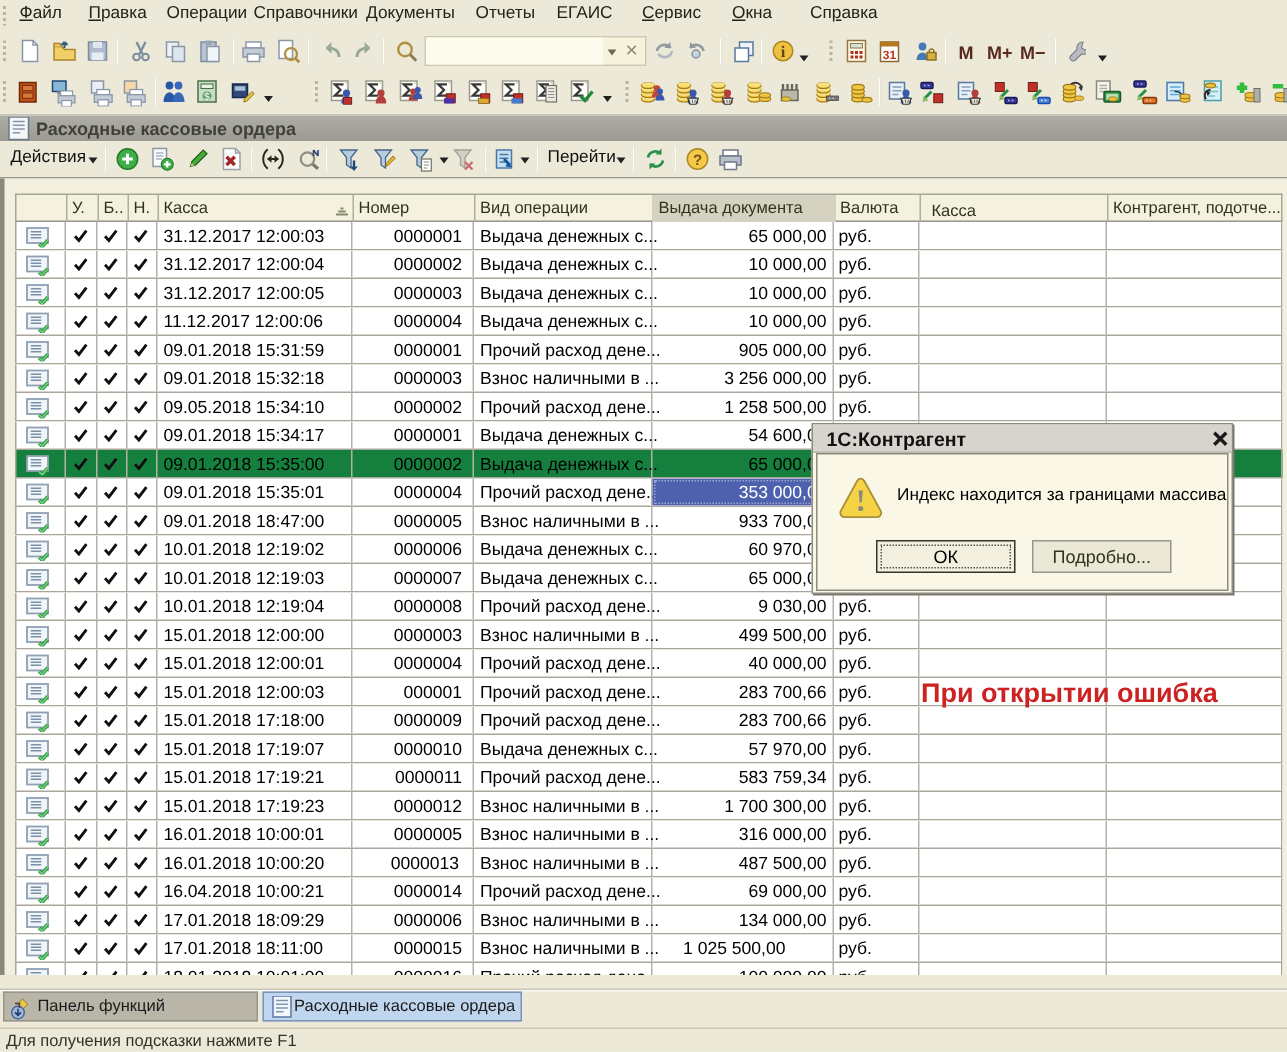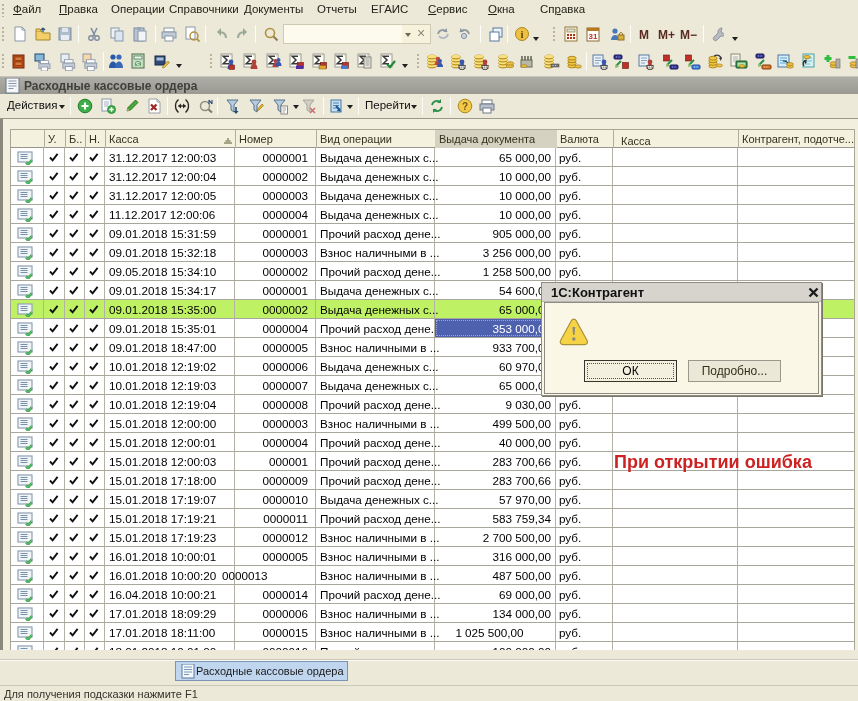--- a/index.html
+++ b/index.html
@@ -998,21 +998,21 @@
         <svg width="10" height="9" viewBox="0 0 10 9" style="position:absolute;">
           <path d="M1 4.5l2.6 2.8L8.6.8" fill="none" stroke="#101010" stroke-width="1.9"></path>
         </svg>
       </span>
 <span class="t11" style="position:absolute;left:99px;top:3px;white-space:nowrap">09.01.2018 15:34:17</span>
 <span class="t11" style="position:absolute;left:224px;top:3px;width:74px;text-align:right">0000001</span>
 <span class="t11" style="position:absolute;left:310px;top:3px;white-space:nowrap">Выдача денежных с...</span>
 <span class="t11" style="position:absolute;left:424px;top:3px;width:117px;text-align:right">54 600,00</span>
 <span class="t11" style="position:absolute;left:549px;top:3px">руб.</span>
 </div>
-<div style="position:absolute;left:10px;top:181px;width:845px;height:19px;background:#bef264;border-bottom:1px solid #a9a79b;overflow:hidden">
+<div style="position:absolute;left:10px;top:181px;width:845px;height:19px;background:#15803d;border-bottom:1px solid #a9a79b;overflow:hidden">
 <div style="position:absolute;left:33px;top:0;width:1px;height:19px;background:#b4b2a4"></div>
 <div style="position:absolute;left:54px;top:0;width:1px;height:19px;background:#b4b2a4"></div>
 <div style="position:absolute;left:74px;top:0;width:1px;height:19px;background:#b4b2a4"></div>
 <div style="position:absolute;left:94px;top:0;width:1px;height:19px;background:#b4b2a4"></div>
 <div style="position:absolute;left:224px;top:0;width:1px;height:19px;background:#b4b2a4"></div>
 <div style="position:absolute;left:305px;top:0;width:1px;height:19px;background:#b4b2a4"></div>
 <div style="position:absolute;left:424px;top:0;width:1px;height:19px;background:#b4b2a4"></div>
 <div style="position:absolute;left:545px;top:0;width:1px;height:19px;background:#b4b2a4"></div>
 <div style="position:absolute;left:602px;top:0;width:1px;height:19px;background:#b4b2a4"></div>
 <div style="position:absolute;left:727px;top:0;width:1px;height:19px;background:#b4b2a4"></div>
@@ -1542,21 +1542,21 @@
         </svg>
       </span>
 <span style="position:absolute;left:79px;top:5px;width:10px;height:9px">
         <svg width="10" height="9" viewBox="0 0 10 9" style="position:absolute;">
           <path d="M1 4.5l2.6 2.8L8.6.8" fill="none" stroke="#101010" stroke-width="1.9"></path>
         </svg>
       </span>
 <span class="t11" style="position:absolute;left:99px;top:3px;white-space:nowrap">15.01.2018 17:19:23</span>
 <span class="t11" style="position:absolute;left:224px;top:3px;width:74px;text-align:right">0000012</span>
 <span class="t11" style="position:absolute;left:310px;top:3px;white-space:nowrap">Взнос наличными в ...</span>
-<span class="t11" style="position:absolute;left:424px;top:3px;width:117px;text-align:right">2 700 500,00</span>
+<span class="t11" style="position:absolute;left:424px;top:3px;width:117px;text-align:right">1 700 300,00</span>
 <span class="t11" style="position:absolute;left:549px;top:3px">руб.</span>
 </div>
 <div style="position:absolute;left:10px;top:428px;width:845px;height:19px;background:#fff;border-bottom:1px solid #a9a79b;overflow:hidden">
 <div style="position:absolute;left:33px;top:0;width:1px;height:19px;background:#b4b2a4"></div>
 <div style="position:absolute;left:54px;top:0;width:1px;height:19px;background:#b4b2a4"></div>
 <div style="position:absolute;left:74px;top:0;width:1px;height:19px;background:#b4b2a4"></div>
 <div style="position:absolute;left:94px;top:0;width:1px;height:19px;background:#b4b2a4"></div>
 <div style="position:absolute;left:224px;top:0;width:1px;height:19px;background:#b4b2a4"></div>
 <div style="position:absolute;left:305px;top:0;width:1px;height:19px;background:#b4b2a4"></div>
 <div style="position:absolute;left:424px;top:0;width:1px;height:19px;background:#b4b2a4"></div>
@@ -1624,21 +1624,21 @@
         <svg width="10" height="9" viewBox="0 0 10 9" style="position:absolute;">
           <path d="M1 4.5l2.6 2.8L8.6.8" fill="none" stroke="#101010" stroke-width="1.9"></path>
         </svg>
       </span>
 <span style="position:absolute;left:79px;top:5px;width:10px;height:9px">
         <svg width="10" height="9" viewBox="0 0 10 9" style="position:absolute;">
           <path d="M1 4.5l2.6 2.8L8.6.8" fill="none" stroke="#101010" stroke-width="1.9"></path>
         </svg>
       </span>
 <span class="t11" style="position:absolute;left:99px;top:3px;white-space:nowrap">16.01.2018 10:00:20</span>
-<span class="t11" style="position:absolute;left:212px;top:3px;width:74px;text-align:left">0000013</span>
+<span class="t11" style="position:absolute;left:222px;top:3px;width:74px;text-align:right">0000013</span>
 <span class="t11" style="position:absolute;left:310px;top:3px;white-space:nowrap">Взнос наличными в ...</span>
 <span class="t11" style="position:absolute;left:424px;top:3px;width:117px;text-align:right">487 500,00</span>
 <span class="t11" style="position:absolute;left:549px;top:3px">руб.</span>
 </div>
 <div style="position:absolute;left:10px;top:466px;width:845px;height:19px;background:#fff;border-bottom:1px solid #a9a79b;overflow:hidden">
 <div style="position:absolute;left:33px;top:0;width:1px;height:19px;background:#b4b2a4"></div>
 <div style="position:absolute;left:54px;top:0;width:1px;height:19px;background:#b4b2a4"></div>
 <div style="position:absolute;left:74px;top:0;width:1px;height:19px;background:#b4b2a4"></div>
 <div style="position:absolute;left:94px;top:0;width:1px;height:19px;background:#b4b2a4"></div>
 <div style="position:absolute;left:224px;top:0;width:1px;height:19px;background:#b4b2a4"></div>
@@ -1815,31 +1815,43 @@
       </svg>
     </span>
 <div style="position:absolute;left:2px;top:19px;width:275px;height:92px;border:1px solid #8e8c80;background:#fbf7e6"></div>
 <span style="position:absolute;left:15px;top:35px;width:33px;height:28px">
       <svg width="33" height="28" viewBox="0 0 33 28" style="position:absolute;">
         <path d="M14.5 2.5a2.6 2.6 0 014.6 0l11 20a2.8 2.8 0 01-2.4 4.2H6a2.8 2.8 0 01-2.4-4.2z" fill="#f6d245" stroke="#a89038" stroke-width="1.2"></path>
         <path d="M15.4 9h2.8l-.7 8h-1.4z" fill="#8a8a80"></path>
         <circle cx="16.8" cy="21" r="1.7" fill="#8a8a80"></circle>
       </svg>
     </span>
+<span style="position:absolute;left:56px;top:41px;font-size:11.5px;color:#000;white-space:nowrap">Индекс находится за границами массива</span>
 <div style="position:absolute;left:42px;top:77px;width:93px;height:22px;background:#f4f0e0;border:1px solid #35352d">
       <div style="position:absolute;left:2px;top:2px;right:2px;bottom:2px;border:1px dotted #55554d"></div>
       <div style="position:absolute;left:0;top:3px;width:100%;text-align:center;font-size:12px;color:#000">ОК</div>
     </div>
 <div style="position:absolute;left:146px;top:77px;width:93px;height:22px;background:#ece8d8;border:1px solid #9a988c">
       <div style="position:absolute;left:0;top:3px;width:100%;text-align:center;font-size:12px;color:#32321e">Подробно...</div>
     </div>
 </div>
 <div style="position:absolute;left:0px;top:650px;width:858px;height:35px;background:#ece9d8">
 <div style="position:absolute;left:0;top:9px;width:858px;height:1px;background:#cac7b6"></div>
 <div style="position:absolute;left:0;top:10px;width:858px;height:1px;background:#fbfaf4"></div>
+<div style="position:absolute;left:2px;top:11px;width:170px;height:20px;background:#b9b6a9;border:1px solid #98968a">
+<span style="position:absolute;left:3px;top:2px;width:16px;height:16px">
+        <svg width="16" height="16" viewBox="0 0 16 16" style="position:absolute;">
+          <path d="M9 2l3.5 3.5L9 9 5.5 5.5z" fill="#e8c74a" stroke="#a8883a" stroke-width=".7"></path>
+          <circle cx="6" cy="11" r="4.2" fill="#9fb6d8" stroke="#48699c"></circle>
+          <path d="M6 8.5v4m-2-1.6l2 2 2-2" stroke="#1c3c74" stroke-width="1.1" fill="none"></path>
+          <path d="M4 5h3v3" fill="none" stroke="#404040" stroke-width=".9"></path>
+        </svg>
+      </span>
+<span style="position:absolute;left:22px;top:3px;font-size:11px;color:#1a1a1a;white-space:nowrap">Панель функций</span>
+</div>
 <div style="position:absolute;left:175px;top:11px;width:173px;height:20px;background:#c0d6ee;border:1px solid #7a94b8">
 <span style="position:absolute;left:5px;top:2px;width:14px;height:15px">
         <svg width="14" height="15" viewBox="0 0 14 15" style="position:absolute;">
           <rect x="1" y="0" width="12" height="14" fill="#f4f6f8" stroke="#5878a8"></rect>
           <path d="M3 3h8M3 5.5h8M3 8h8M3 10.5h5" stroke="#7898b8" stroke-width="1"></path>
         </svg>
       </span>
 <span style="position:absolute;left:20px;top:3px;font-size:11px;color:#1a1a1a;white-space:nowrap">Расходные кассовые ордера</span>
 </div>
 </div>

